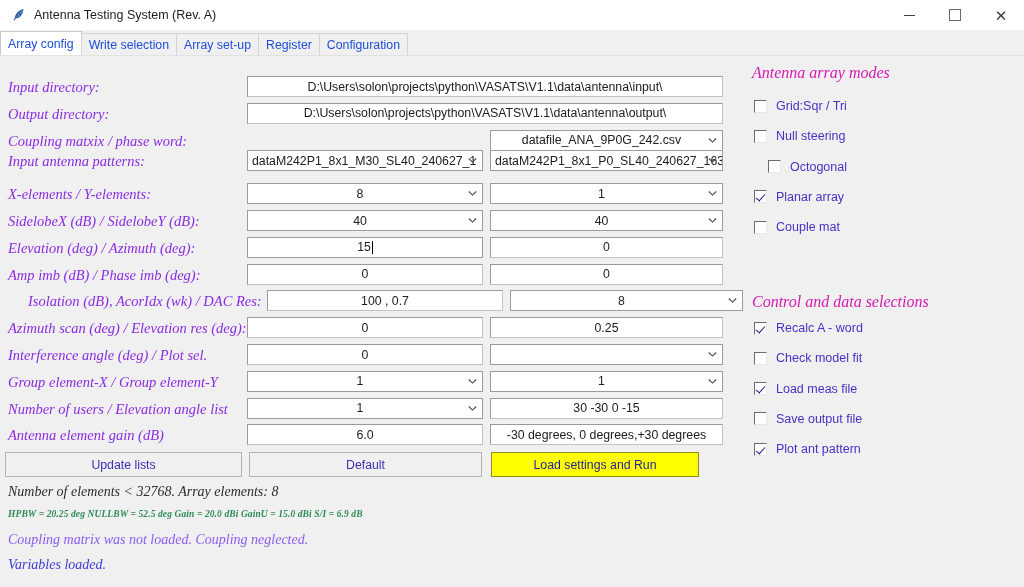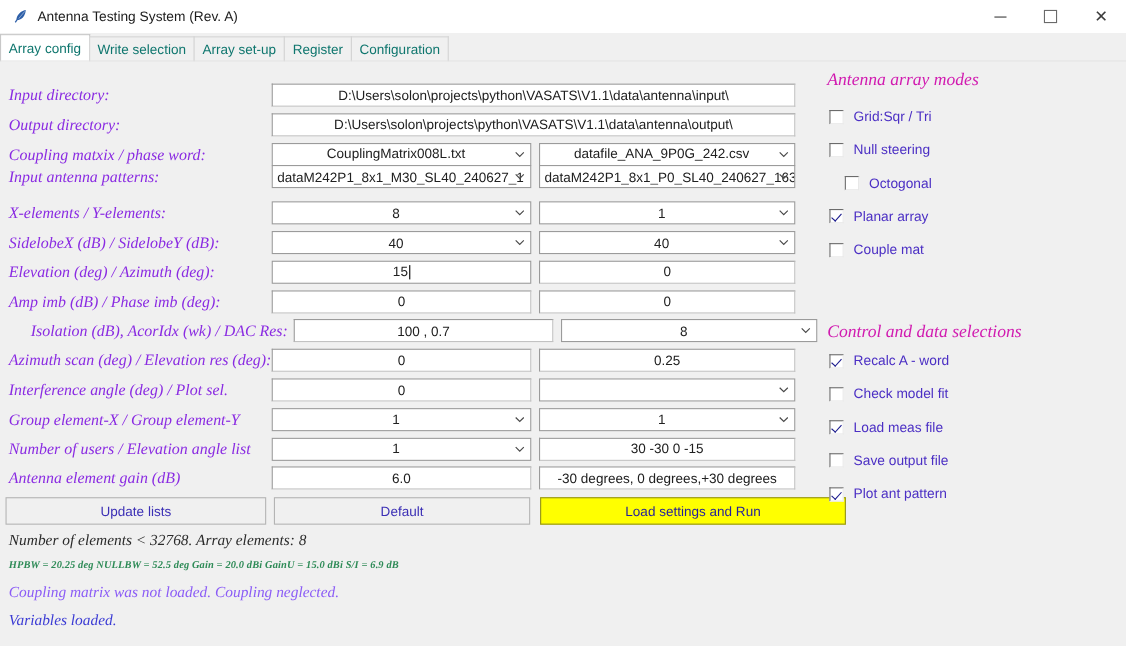--- a/index.html
+++ b/index.html
@@ -54,21 +54,21 @@
     width: 1024px; height: 26px;
     background: #f0f0f0;
   }
   .tabstrip .tabs {
     display: flex; align-items: flex-end; height: 26px;
   }
   .tab {
     height: 22px; line-height: 22px;
     padding: 0 7px;
     font-size: 12.3px;
-    color: #0f766e;
+    color: #1d4ed8;
     background: #f0f0f0;
     border: 1px solid #d4d4d4;
     border-bottom: none;
     margin-right: -1px;
     font-family: "Liberation Sans", sans-serif;
     white-space: nowrap;
   }
   .tab.active {
     background: #ffffff;
     height: 24px; line-height: 24px;
@@ -173,21 +173,21 @@
     color: #3b2fb5;
     white-space: nowrap;
   }
   .btn.primary {
     background: #ffff00;
     border: 1px solid #8f8f20;
     color: #231f9c;
   }
   .btn-update { left: 5px;  width: 237px; }
   .btn-default{ left: 249px; width: 233px; }
-  .btn-run    { left: 491px; width: 278px; }
+  .btn-run    { left: 491px; width: 208px; }
 
   
   .status { position: absolute; left: 0; top: 428px; width: 735px; }
   .st-line { position: absolute; left: 8px; white-space: nowrap; }
   .st-elements {
     top: 0;
     font-family: "Liberation Serif", serif;
     font-style: italic;
     font-size: 14px;
     color: #2b2b2b;
@@ -308,28 +308,20 @@
           </div>
         </div>
         <div class="row" style="top: 46.8px;">
           <div class="lbl">Output directory:</div>
           <div class="field w-full entry">
             <span>D:\Users\solon\projects\python\VASATS\V1.1\data\antenna\output\</span>
           </div>
         </div>
         <div class="row" style="top: 73.6px;">
           <div class="lbl">Coupling matxix / phase word:</div>
-          <div class="field w-left combo">
-            <span class="combotext">CouplingMatrix008L.txt</span>
-            <span class="caret">
-              <svg width="9" height="6" viewBox="0 0 9 6">
-                <path d="M0.8 1 L4.5 4.6 L8.2 1" stroke="#4a4a4a" stroke-width="1.1" fill="none"></path>
-              </svg>
-            </span>
-          </div>
           <div class="field w-right combo">
             <span class="combotext">datafile_ANA_9P0G_242.csv</span>
             <span class="caret">
               <svg width="9" height="6" viewBox="0 0 9 6">
                 <path d="M0.8 1 L4.5 4.6 L8.2 1" stroke="#4a4a4a" stroke-width="1.1" fill="none"></path>
               </svg>
             </span>
           </div>
         </div>
         <div class="row" style="top: 94px;">

